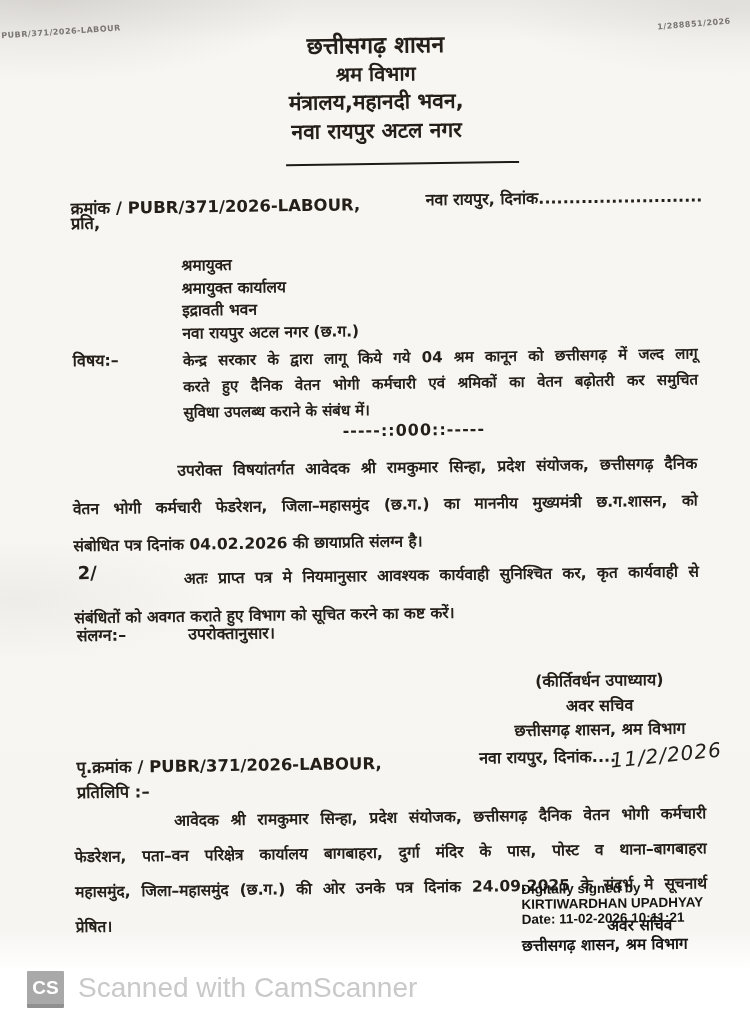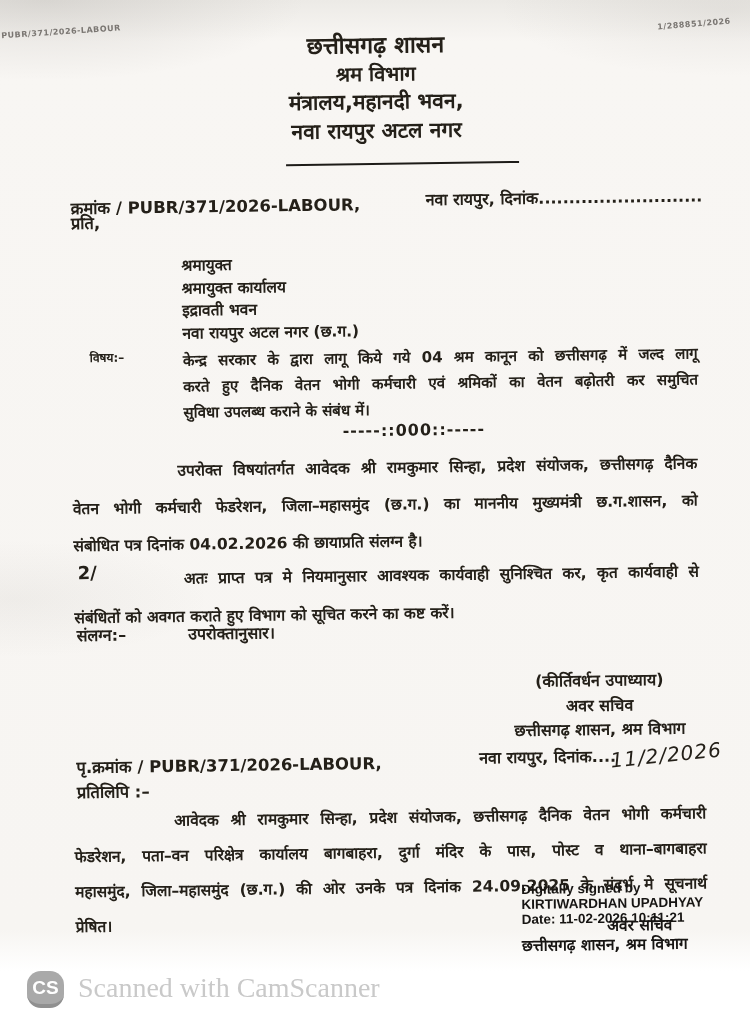--- a/index.html
+++ b/index.html
@@ -24,21 +24,21 @@
   .hdr{left:50%;top:30px;transform:translateX(-46%);text-align:center;white-space:nowrap;}
   .hdr .h1{font-size:23px;font-weight:700;line-height:30px;}
   .hdr .h2{font-size:20px;font-weight:700;line-height:28px;}
   .hdr .h3{font-size:21px;font-weight:700;line-height:29px;}
   .hdr .h4{font-size:21px;font-weight:700;line-height:29px;}
   .rule{left:291px;top:163px;width:233px;height:2px;background:#1d1b18;}
   .ref-no{left:75px;top:192px;font-size:16.5px;}
   .ref-pd{left:430px;top:189px;font-size:16px;}
   .prati{left:75px;top:207px;font-size:16.5px;}
   .addr{left:185px;top:252px;font-size:15.5px;line-height:22.5px;}
-  .subj-label{left:92px;top:345px;font-size:12px;}
+  .subj-label{left:75px;top:345px;font-size:16px;}
   .subj{left:185px;top:345px;width:515px;font-size:15px;line-height:26px;}
   .jl{text-align:justify;text-align-last:justify;}
   .sep{left:0;top:421px;width:830px;text-align:center;font-size:16px;letter-spacing:1px;}
   .p1{left:73px;top:450px;width:625px;font-size:15.5px;line-height:37px;}
   .ind105{padding-left:105px;}
   .ind110{padding-left:110px;}
   .p2num{left:77px;top:558px;font-size:18px;}
   .p2{left:73px;top:557px;width:625px;font-size:15.5px;line-height:38px;}
   .encl{left:75px;top:620px;font-size:16px;}
   .encl .val{margin-left:62px;}
@@ -46,27 +46,27 @@
   .hand{display:inline-block;font-size:20px;font-weight:400;font-style:italic;transform:rotate(-5deg);margin-left:-6px;position:relative;top:1px;letter-spacing:1px;}
   .end-no{left:73px;top:751px;font-size:16.5px;}
   .copy-label{left:73px;top:776px;font-size:16.5px;}
   .copy{left:70px;top:801px;width:632px;font-size:15.5px;line-height:35px;}
   .ind100{padding-left:100px;}
   .dsig{left:516px;top:884px;width:236px;font-family:"Liberation Sans","DejaVu Sans",sans-serif;font-size:13.5px;line-height:15px;font-weight:700;color:#171513;}
   .dsig-desig{font-family:"DejaVu Sans",sans-serif;font-size:15.5px;margin-top:-7px;text-align:center;font-weight:700;}
   .dsig-dept{font-family:"DejaVu Sans",sans-serif;font-size:15.5px;margin-top:4px;font-weight:700;white-space:nowrap;}
   .footer-logo{
     position:absolute;left:27px;top:971px;width:37px;height:33px;
-    background:#a9a9a9;border-radius:14px;border-bottom:4px solid #909090;
+    background:#a9a9a9;border-radius:1px;border-bottom:4px solid #909090;
     color:#ffffff;font-family:"Liberation Sans",sans-serif;font-weight:700;font-size:19px;
     display:flex;align-items:center;justify-content:center;
   }
   .footer-text{
     position:absolute;left:78px;top:972px;
-    font-family:Liberation Serif, serif;font-size:28px;color:#c9c9c9;font-weight:400;
+    font-family:Liberation Sans, sans-serif;font-size:28px;color:#c9c9c9;font-weight:400;
   }
 </style>
 </head>
 <body>
 
 <div id="scan">
   <div class="doc">
 
     <div class="abs corner" style="left:8px;top:23px;transform:rotate(-3deg);">PUBR/371/2026-LABOUR</div>
     <div class="abs corner" style="right:12px;top:24px;transform:rotate(-4deg);">1/288851/2026</div>

